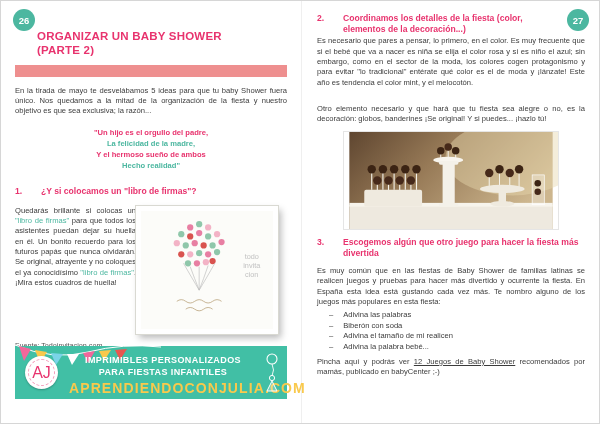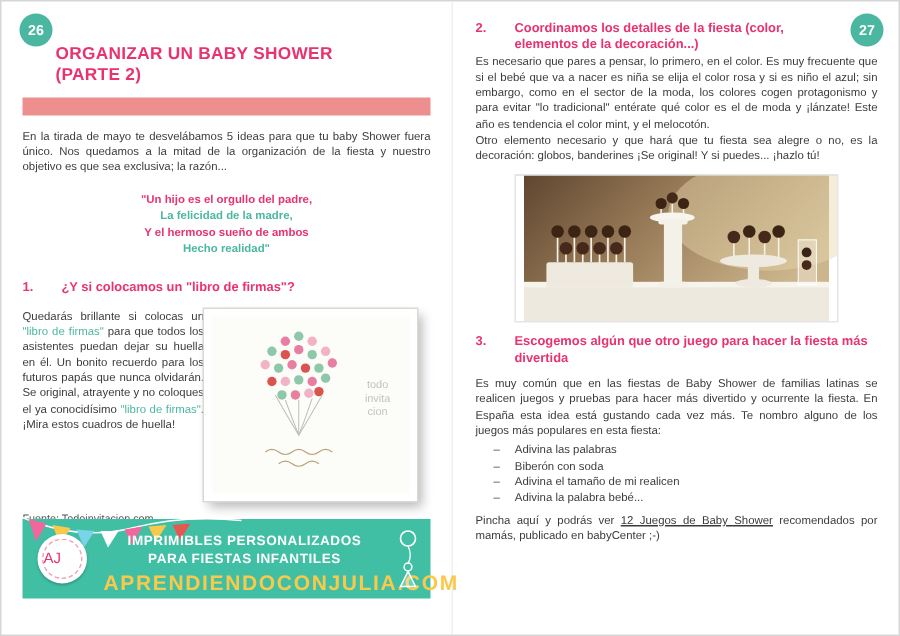--- a/index.html
+++ b/index.html
@@ -37,30 +37,30 @@
 
   .source{margin-top:7px;font-size:7.2px;color:#555}
 
   .banner{position:absolute;left:14px;right:14px;top:345px;height:53px;background:#41bfa5}
   .banner-text{position:absolute;left:54px;right:30px;top:8px;text-align:center}
   .banner-line{color:#fff;font-weight:700;font-size:9px;letter-spacing:.4px;line-height:1.35}
   .banner-site{margin-top:2px;color:#f9c94c;font-weight:700;font-size:14px;letter-spacing:1.1px}
   .logo{position:absolute;left:10px;top:10px;width:33px;height:33px;background:#fff;border-radius:50%;
         display:flex;align-items:center;justify-content:center;box-shadow:0 1px 2px rgba(0,0,0,.25)}
   .logo-inner{width:25px;height:25px;border:1px dashed #f2a0bd;border-radius:50%;
-              display:flex;align-items:center;justify-content:flex-start;color:#e8336e;font-weight:400;font-size:10px}
+              display:flex;align-items:center;justify-content:center;color:#e8336e;font-weight:400;font-size:16px}
   .bunting{position:absolute;left:-2px;top:-5px}
   .doodle{position:absolute;right:5px;top:5px}
 
   .seg-highlight{color:#4cb7a0}
   .seg-link{text-decoration:underline;cursor:pointer}
 
   .sec2{margin-top:2px;margin-right:20px}
   .body2a{margin-top:1px}
-  .body2b{margin-top:1px}
+  .body2b{margin-top:16px}
   .photo{margin:7px auto 0;width:214px;height:97px;box-shadow:0 0 0 1px rgba(0,0,0,.1)}
   .photo svg{display:block;width:100%;height:100%}
   .sec3{margin-top:8px}
   .body3{margin-top:7px}
   .games{margin-top:3px;padding-left:12px}
   .game{display:flex;gap:10px;font-size:7.6px;line-height:1.4}
   .game .dash{flex:none}
   .footer-par{margin-top:4px}
 </style>
 </head>

